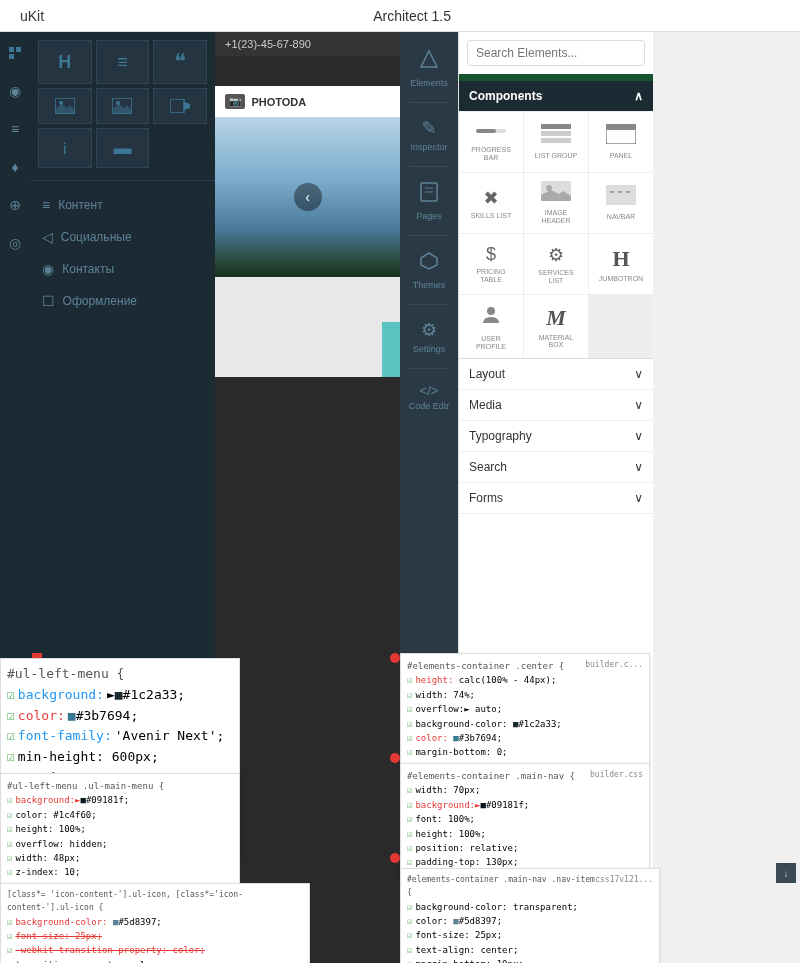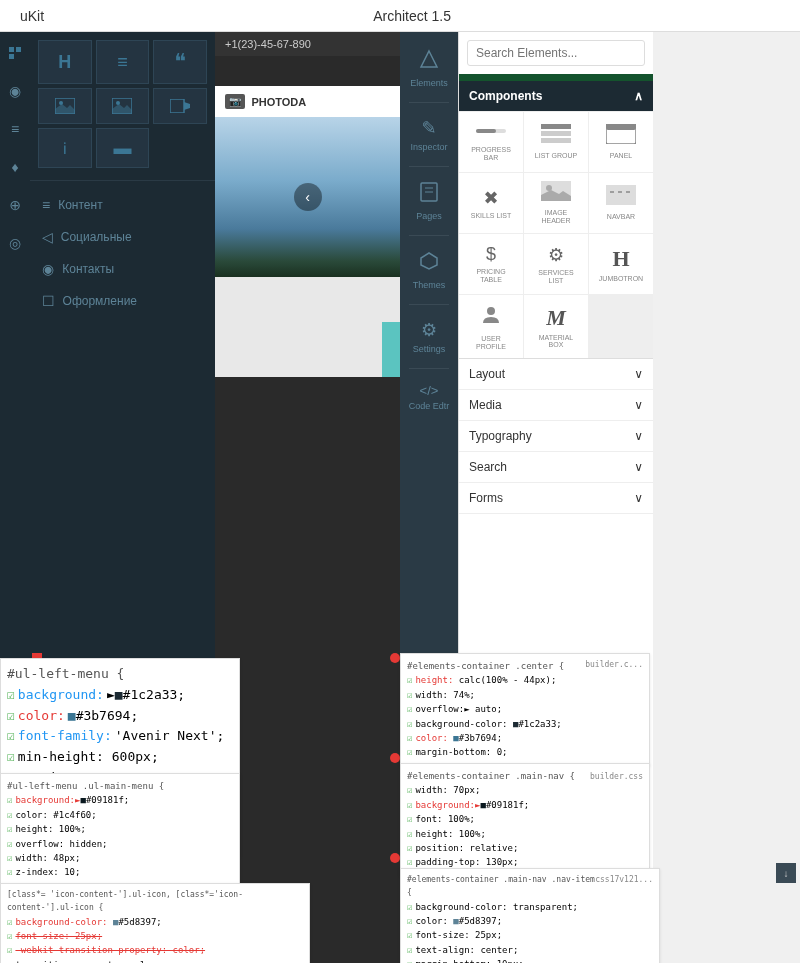--- a/index.html
+++ b/index.html
@@ -537,21 +537,21 @@
         <span style="color:#4CAF50;">☑</span>
         <span><span style="color:#e53935;">color:</span> <span style="color:#3b7694;">■</span>#3b7694;</span>
       </div>
     <div style="display:flex;align-items:center;gap:3px;">
         <span style="color:#4CAF50;">☑</span>
         <span>margin-bottom: 0;</span>
       </div>
   </div>
 
   <div style="position:absolute; left:400px; top:110px; width:250px; background:#fff; border:1px solid #ddd; font-family:monospace; font-size:9px; padding:5px 6px; line-height:1.6; box-shadow:0 1px 3px rgba(0,0,0,0.1);">
-    <div style="display:flex;justify-content:space-between;align-items:flex-end;">
+    <div style="display:flex;justify-content:space-between;">
       <span style="color:#555;">#elements-container .main-nav {</span>
       <span style="color:#888; font-size:8px;">builder.css</span>
     </div>
     <div style="display:flex;align-items:center;gap:3px;">
         <span style="color:#4CAF50;">☑</span>
         <span>width: 70px;</span>
       </div>
     <div style="display:flex;align-items:center;gap:3px;">
         <span style="color:#4CAF50;">☑</span>
         <span><span style="color:#e53935;">background:►</span><span style="color:#09181f;">■</span>#09181f;</span>

